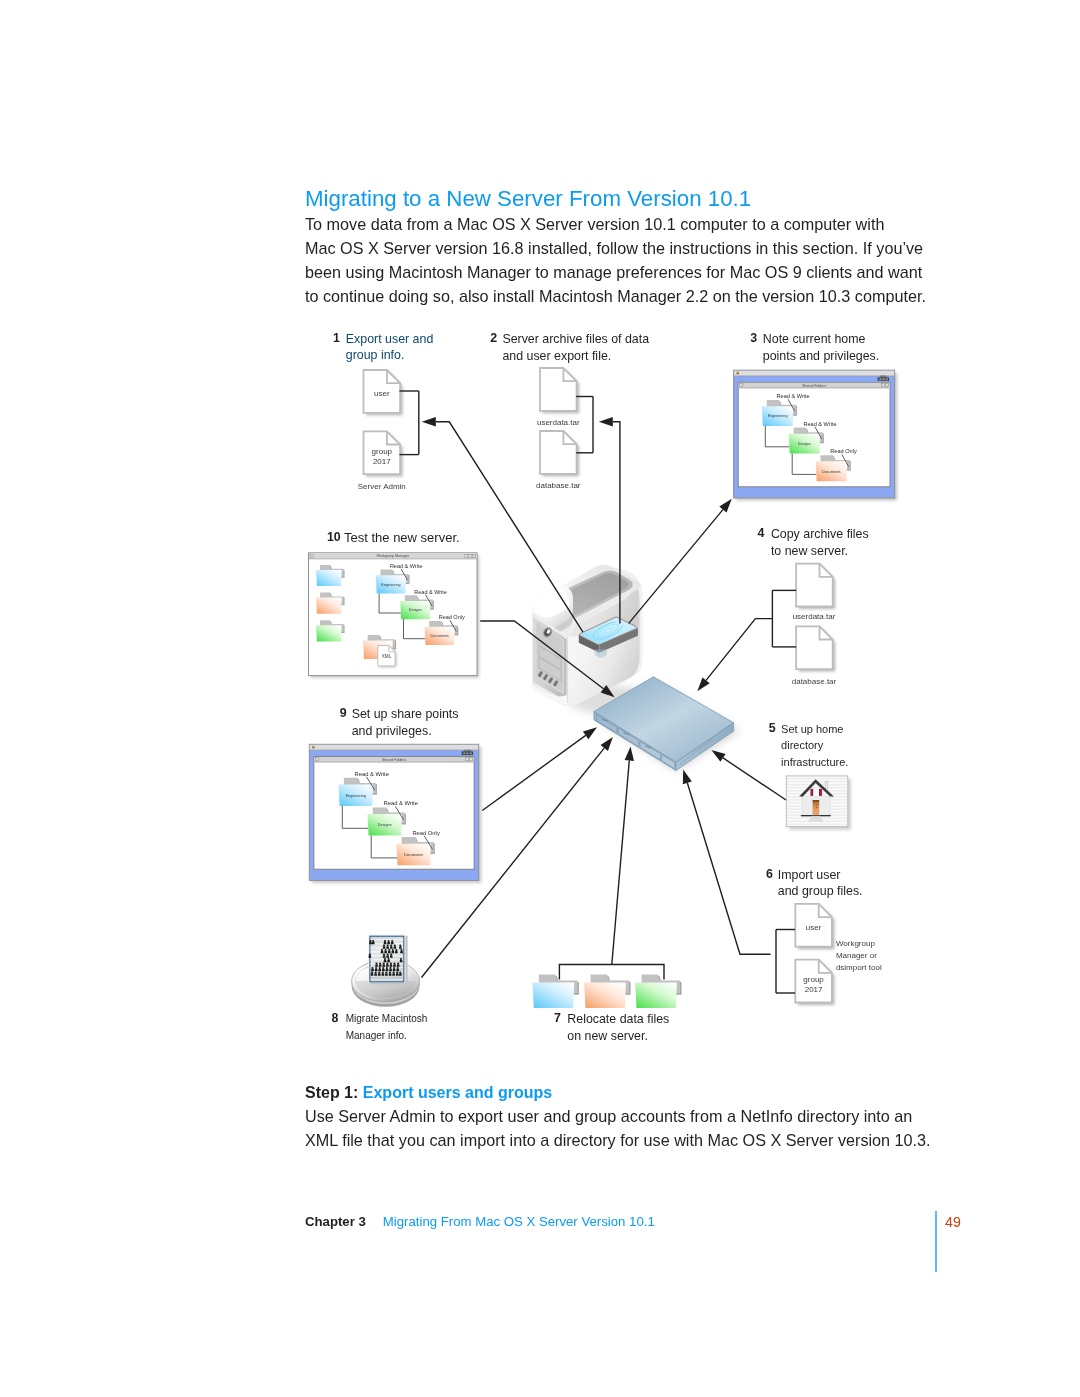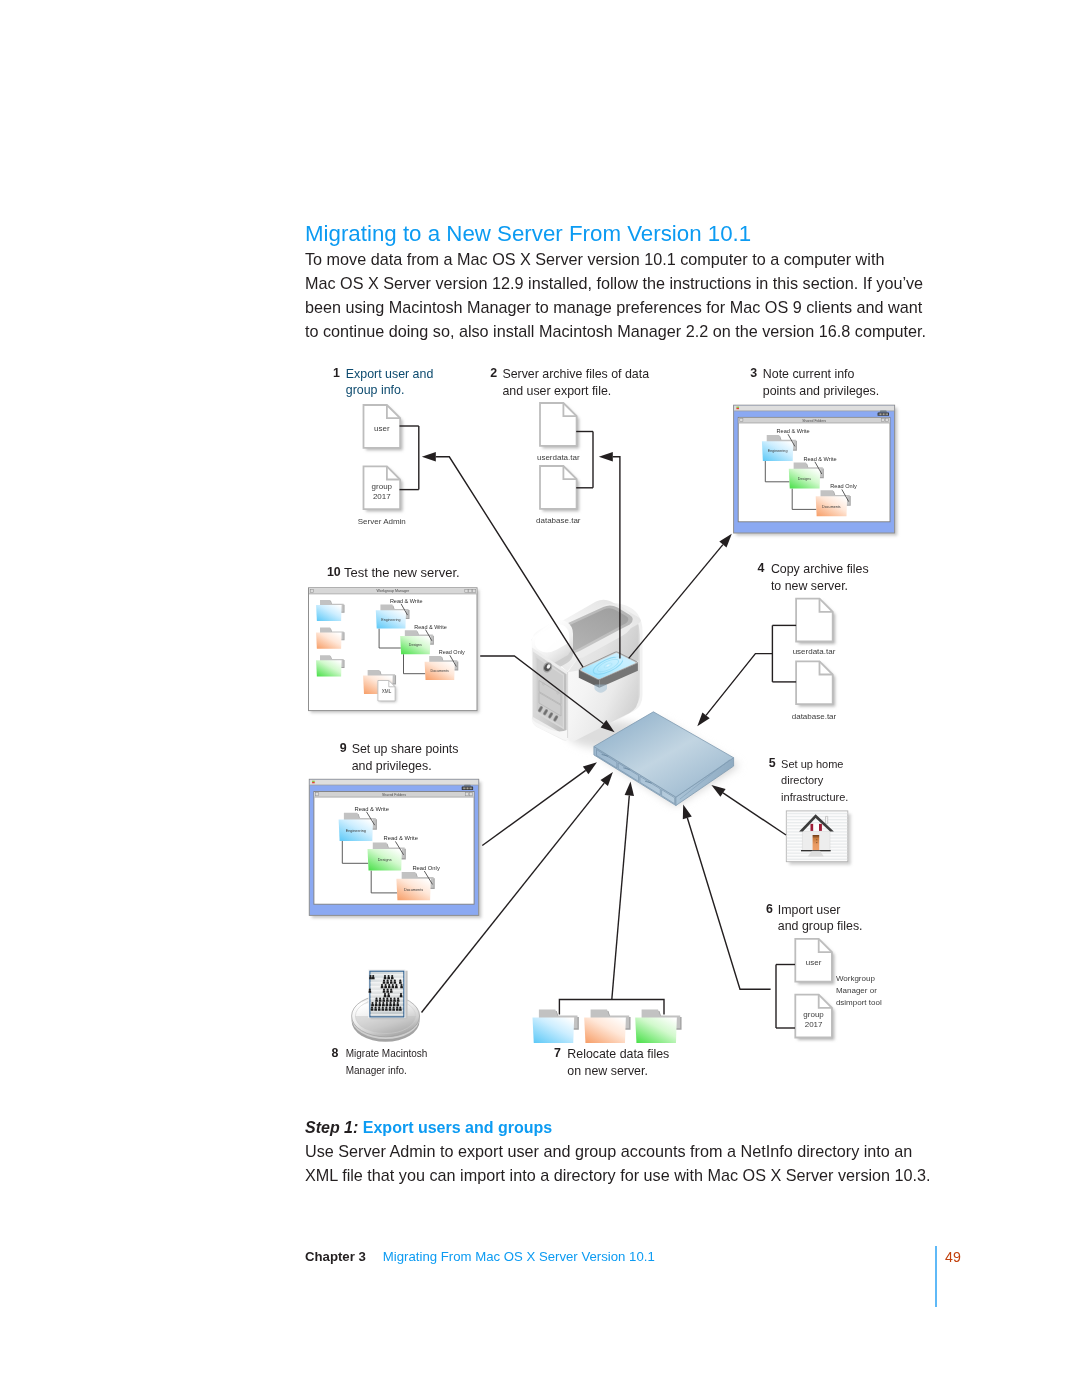--- a/index.html
+++ b/index.html
@@ -1,23 +1,23 @@
 <!DOCTYPE html>
 <html><head>
 <meta charset="utf-8">
 <title>Migrating to a New Server From Version 10.1</title>
 <style>
   html,body{margin:0;padding:0;}
   body{width:1080px;height:1397px;background:#fff;font-family:"Liberation Sans",sans-serif;overflow:hidden;}
-  .page{position:absolute;left:0;top:0;width:1080px;height:1009px;margin-top:35px;}
+  .page{position:absolute;left:0;top:0;width:1080px;height:1009px;}
   #h1{position:absolute;left:305px;top:187px;font-size:22.3px;color:#0c9bf2;font-weight:400;line-height:24px;white-space:nowrap;}
   #intro{position:absolute;left:305px;top:212px;font-size:16.2px;line-height:24px;color:#231f20;}
   #intro div{white-space:nowrap;}
   #step1h{position:absolute;left:305px;top:1083px;font-size:16.0px;line-height:20px;white-space:nowrap;}
-  #step1h b{color:#231f20;font-weight:bold;font-style:italic;}
+  #step1h b{color:#231f20;font-weight:bold;}
   #step1h .blue{color:#0c9bf2;font-weight:bold;}
   #step1p{position:absolute;left:305px;top:1104px;font-size:16.2px;line-height:24px;color:#231f20;}
   #step1p div{white-space:nowrap;}
   #footer{position:absolute;left:305px;top:1214px;font-size:13.2px;white-space:nowrap;}
   #footer .ch{font-weight:bold;color:#231f20;}
   #footer .ti{color:#0c9bf2;margin-left:17px;}
   #pagenum{position:absolute;left:945px;top:1214px;font-size:14.2px;color:#c2410c;}
   #rule{position:absolute;left:935px;top:1211px;width:2px;height:61px;background:#5fb9f7;}
   .diagram{position:absolute;left:0;top:0;width:1080px;height:1397px;}
   .dsvg{position:absolute;left:0;top:0;}
@@ -47,23 +47,23 @@
   text.permlab{fill:#2b2b2b;}
   text.wglab{fill:#3c3c3c;}
 </style>
 </head>
 <body>
 
 <div class="page">
   <div id="h1">Migrating to a New Server From Version 10.1</div>
   <div id="intro">
     <div>To move data from a Mac OS X Server version 10.1 computer to a computer with</div>
-    <div>Mac OS X Server version 12.9 installed, follow the instructions in this section. If you’ve</div>
+    <div>Mac OS X Server version 16.8 installed, follow the instructions in this section. If you’ve</div>
     <div>been using Macintosh Manager to manage preferences for Mac OS 9 clients and want</div>
-    <div>to continue doing so, also install Macintosh Manager 2.2 on the version 16.8 computer.</div>
+    <div>to continue doing so, also install Macintosh Manager 2.2 on the version 10.3 computer.</div>
   </div>
 
   <div class="diagram">
 <svg class="dsvg" width="1080" height="1397" viewBox="0 0 1080 1397">
 <defs>
           <filter id="softsh" x="-30%" y="-30%" width="170%" height="170%">
             <feGaussianBlur stdDeviation="1.35"></feGaussianBlur>
           </filter>
           <filter id="blursh" x="-50%" y="-50%" width="200%" height="200%">
             <feGaussianBlur stdDeviation="4"></feGaussianBlur>
@@ -837,21 +837,21 @@
       <div>Export user and</div>
       <div>group info.</div>
     </div>
 <div id="sn2">2</div>
 <div id="st2">
       <div>Server archive files of data</div>
       <div>and user export file.</div>
     </div>
 <div id="sn3">3</div>
 <div id="st3">
-      <div>Note current info</div>
+      <div>Note current home</div>
       <div>points and privileges.</div>
     </div>
 <div id="sn4">4</div>
 <div id="st4">
       <div>Copy archive files</div>
       <div>to new server.</div>
     </div>
 <div id="sn5">5</div>
 <div id="st5">
       <div>Set up home</div>

